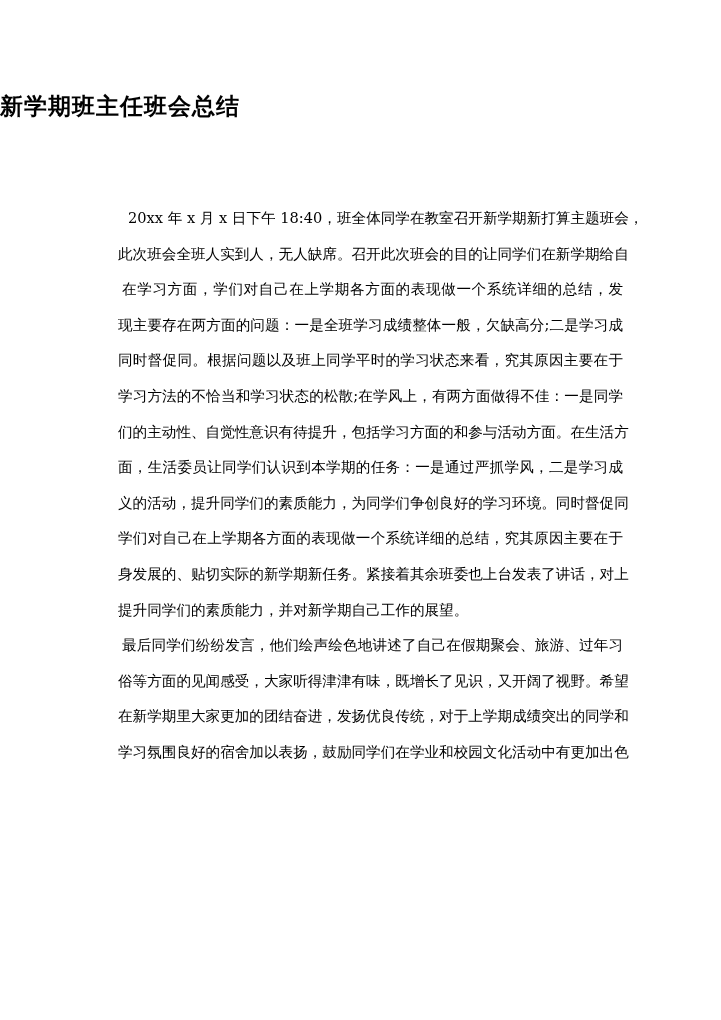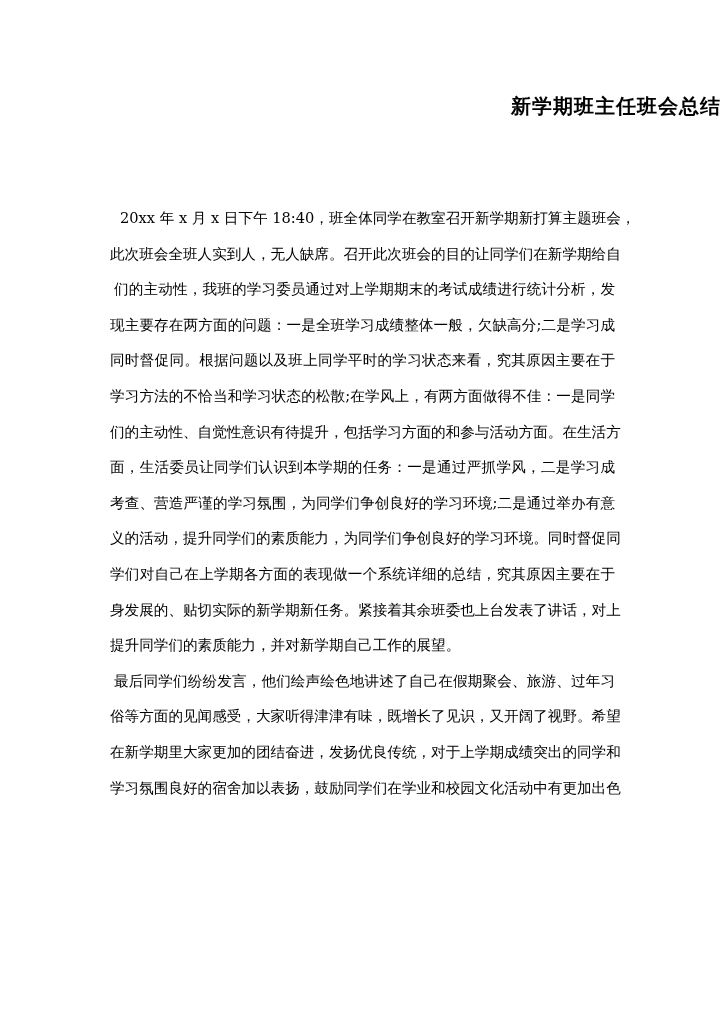--- a/index.html
+++ b/index.html
@@ -1,48 +1,47 @@
 <!DOCTYPE html>
 <html><head>
   <meta charset="utf-8">
   <style>
     html, body { margin: 0; padding: 0; background: #ffffff; }
     body { width: 721px; height: 1020px; position: relative; overflow: hidden;
            font-family: "DejaVu Serif", "Liberation Serif", serif; color: #000; }
     .page { position: absolute; left: 0; top: 0; width: 721px; height: 1020px; background: #fff; }
-    .title { position: absolute; left: 0; width: 721px; top: 88px; text-align: right;
-             font-size: 20px; font-weight: bold; letter-spacing: 1px; line-height: 36px;
+    .title { position: absolute; left: 0; width: 721px; top: 88px; text-align: left;
+             font-size: 23px; font-weight: bold; letter-spacing: 1px; line-height: 36px;
              font-family: "DejaVu Sans", "Liberation Sans", sans-serif; }
-    .body { position: absolute; left: 110px; top: 205px; width: 505px; }
+    .body { position: absolute; left: 118px; top: 205px; width: 505px; }
     .line { height: 35.6px; line-height: 26px; font-size: 14.6px; white-space: nowrap;
             text-align: justify; text-align-last: justify; overflow: visible; }
     .line.last { text-align-last: left; }
     .ind1 { padding-left: 10px; }
     .ind2 { padding-left: 4px; }
   </style>
 </head>
 <body>
 
 <div class="page">
   <div class="title">新学期班主任班会总结</div>
 
   <div class="body">
     <div>
       <div class="line ind1">20xx 年 x 月 x 日下午 18:40，班全体同学在教室召开新学期新打算主题班会，</div>
       <div class="line">此次班会全班人实到人，无人缺席。召开此次班会的目的让同学们在新学期给自</div>
     </div>
 
     <div>
-      <div class="line ind2">们的主动性，我班的学习委员通过对上学期期末的考试成绩进行统计分析，发</div>
+      <div class="line ind2">在学习方面，学们对自己在上学期各方面的表现做一个系统详细的总结，发</div>
       <div class="line">现主要存在两方面的问题：一是全班学习成绩整体一般，欠缺高分;二是学习成</div>
       <div class="line">同时督促同。根据问题以及班上同学平时的学习状态来看，究其原因主要在于</div>
       <div class="line">学习方法的不恰当和学习状态的松散;在学风上，有两方面做得不佳：一是同学</div>
       <div class="line">们的主动性、自觉性意识有待提升，包括学习方面的和参与活动方面。在生活方</div>
       <div class="line">面，生活委员让同学们认识到本学期的任务：一是通过严抓学风，二是学习成</div>
-      <div class="line">考查、营造严谨的学习氛围，为同学们争创良好的学习环境;二是通过举办有意</div>
       <div class="line">义的活动，提升同学们的素质能力，为同学们争创良好的学习环境。同时督促同</div>
       <div class="line">学们对自己在上学期各方面的表现做一个系统详细的总结，究其原因主要在于</div>
       <div class="line">身发展的、贴切实际的新学期新任务。紧接着其余班委也上台发表了讲话，对上</div>
       <div class="line last">提升同学们的素质能力，并对新学期自己工作的展望。</div>
     </div>
 
     <div>
       <div class="line ind2">最后同学们纷纷发言，他们绘声绘色地讲述了自己在假期聚会、旅游、过年习</div>
       <div class="line">俗等方面的见闻感受，大家听得津津有味，既增长了见识，又开阔了视野。希望</div>
       <div class="line">在新学期里大家更加的团结奋进，发扬优良传统，对于上学期成绩突出的同学和</div>

